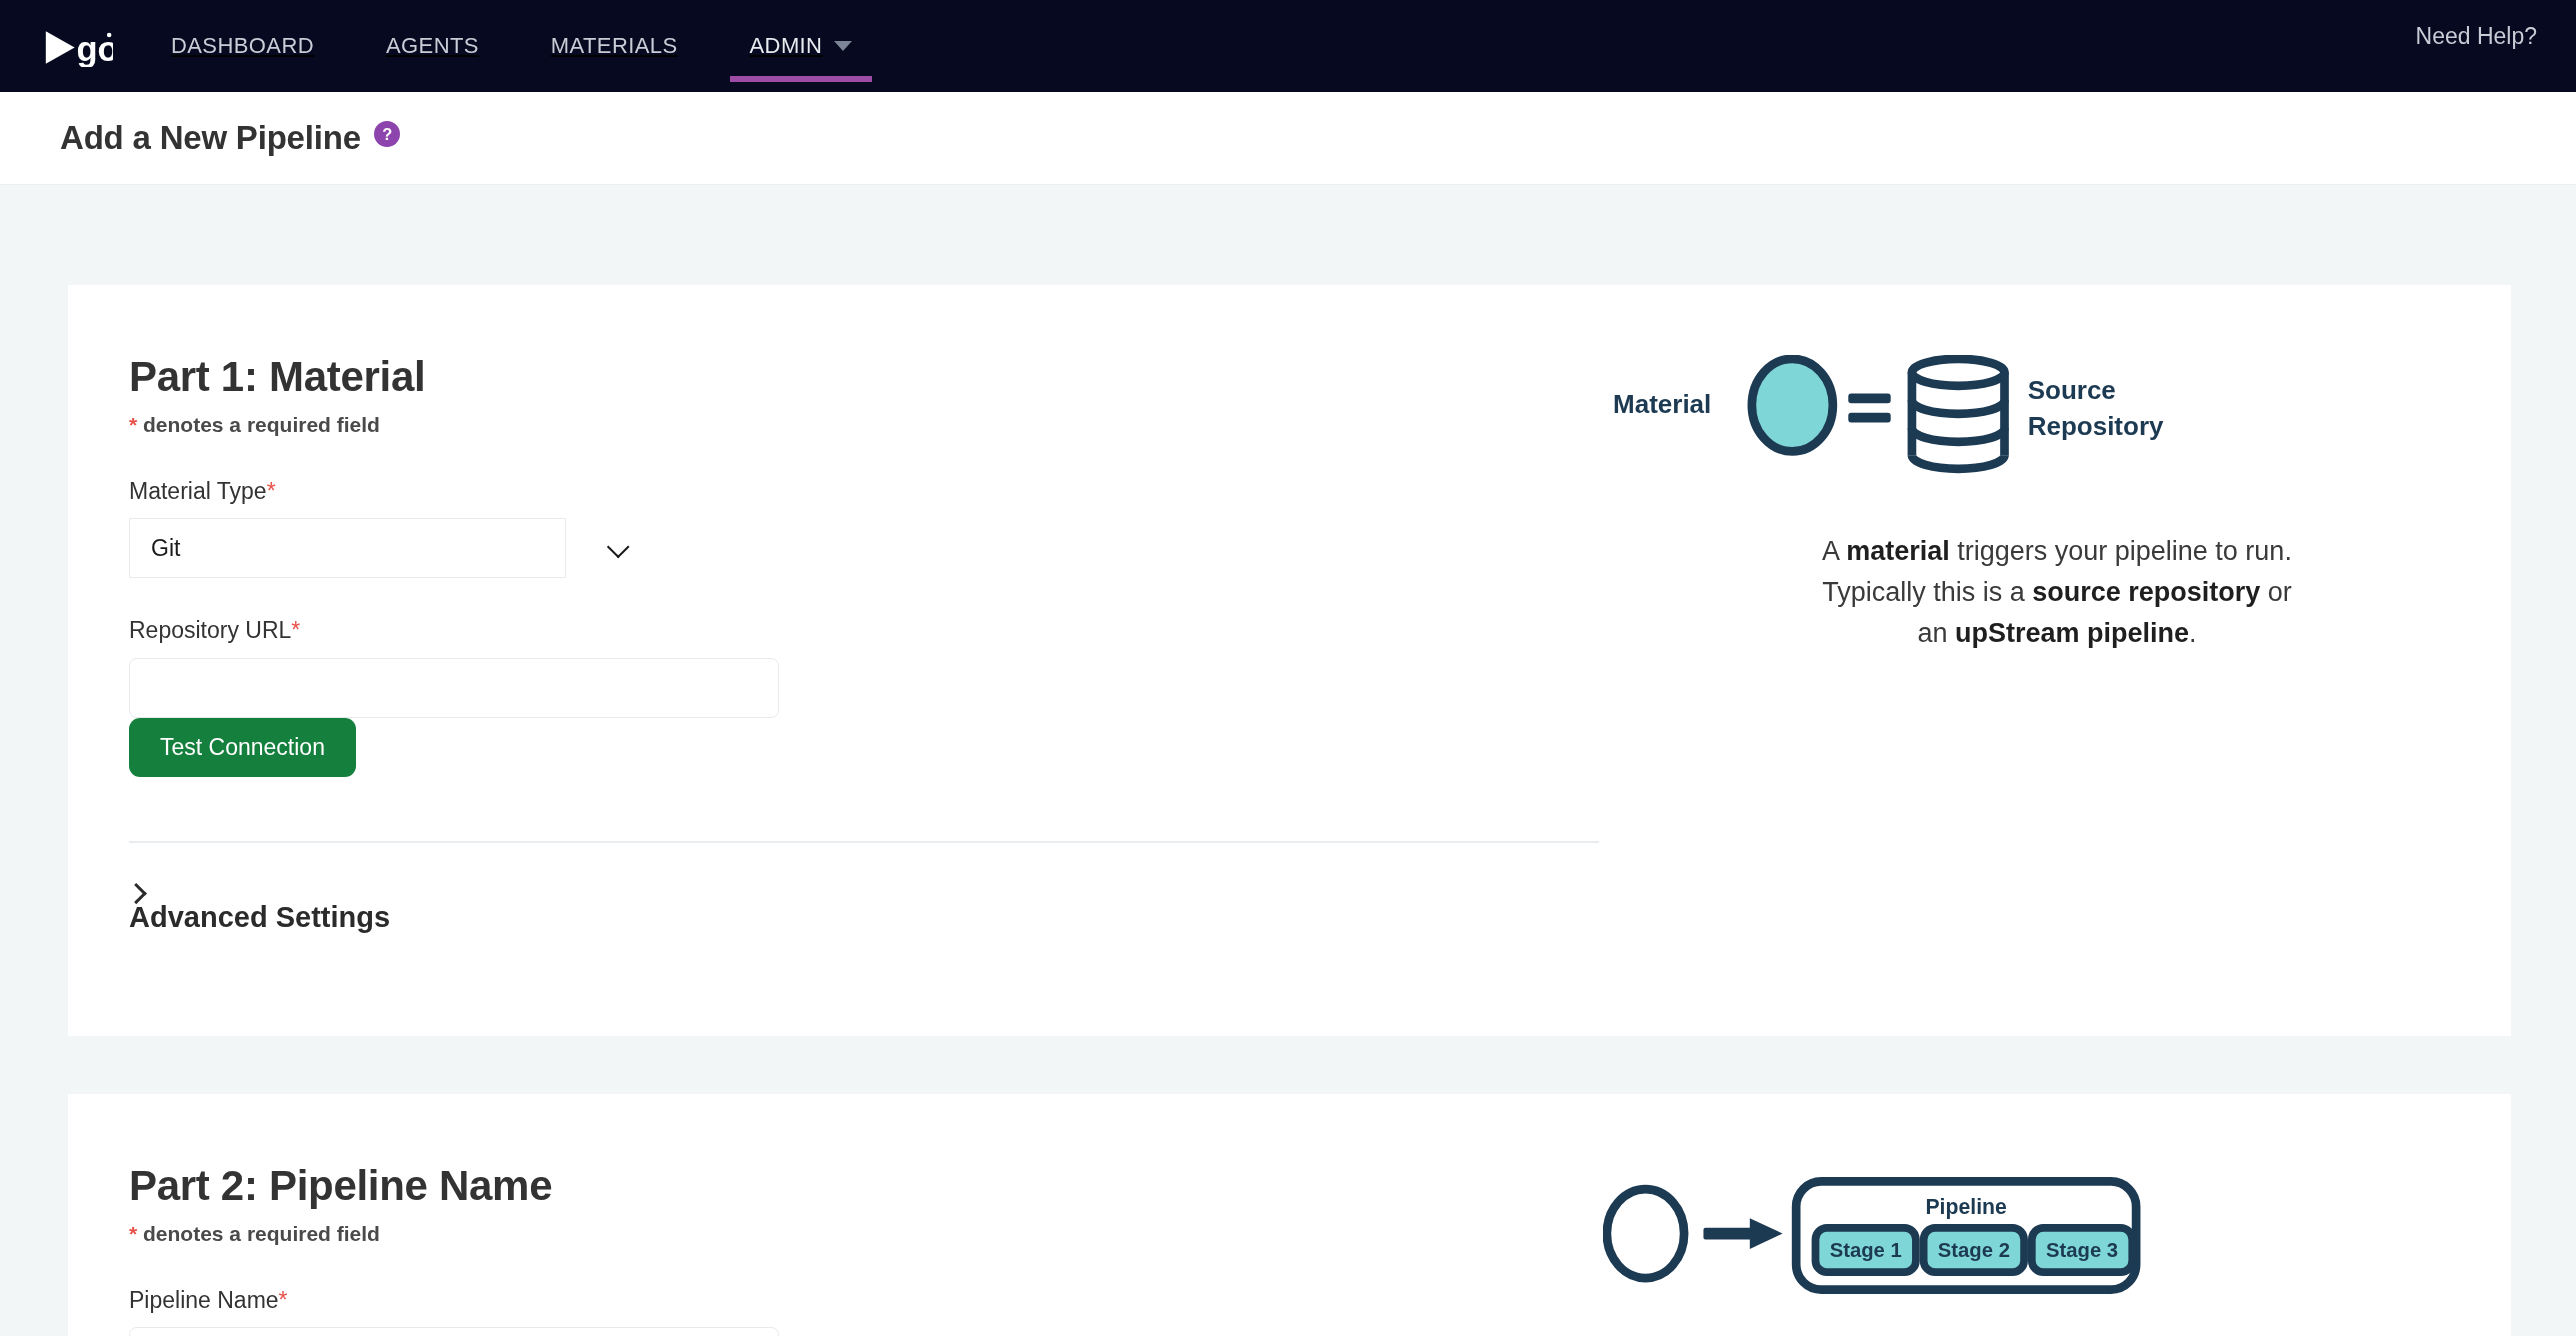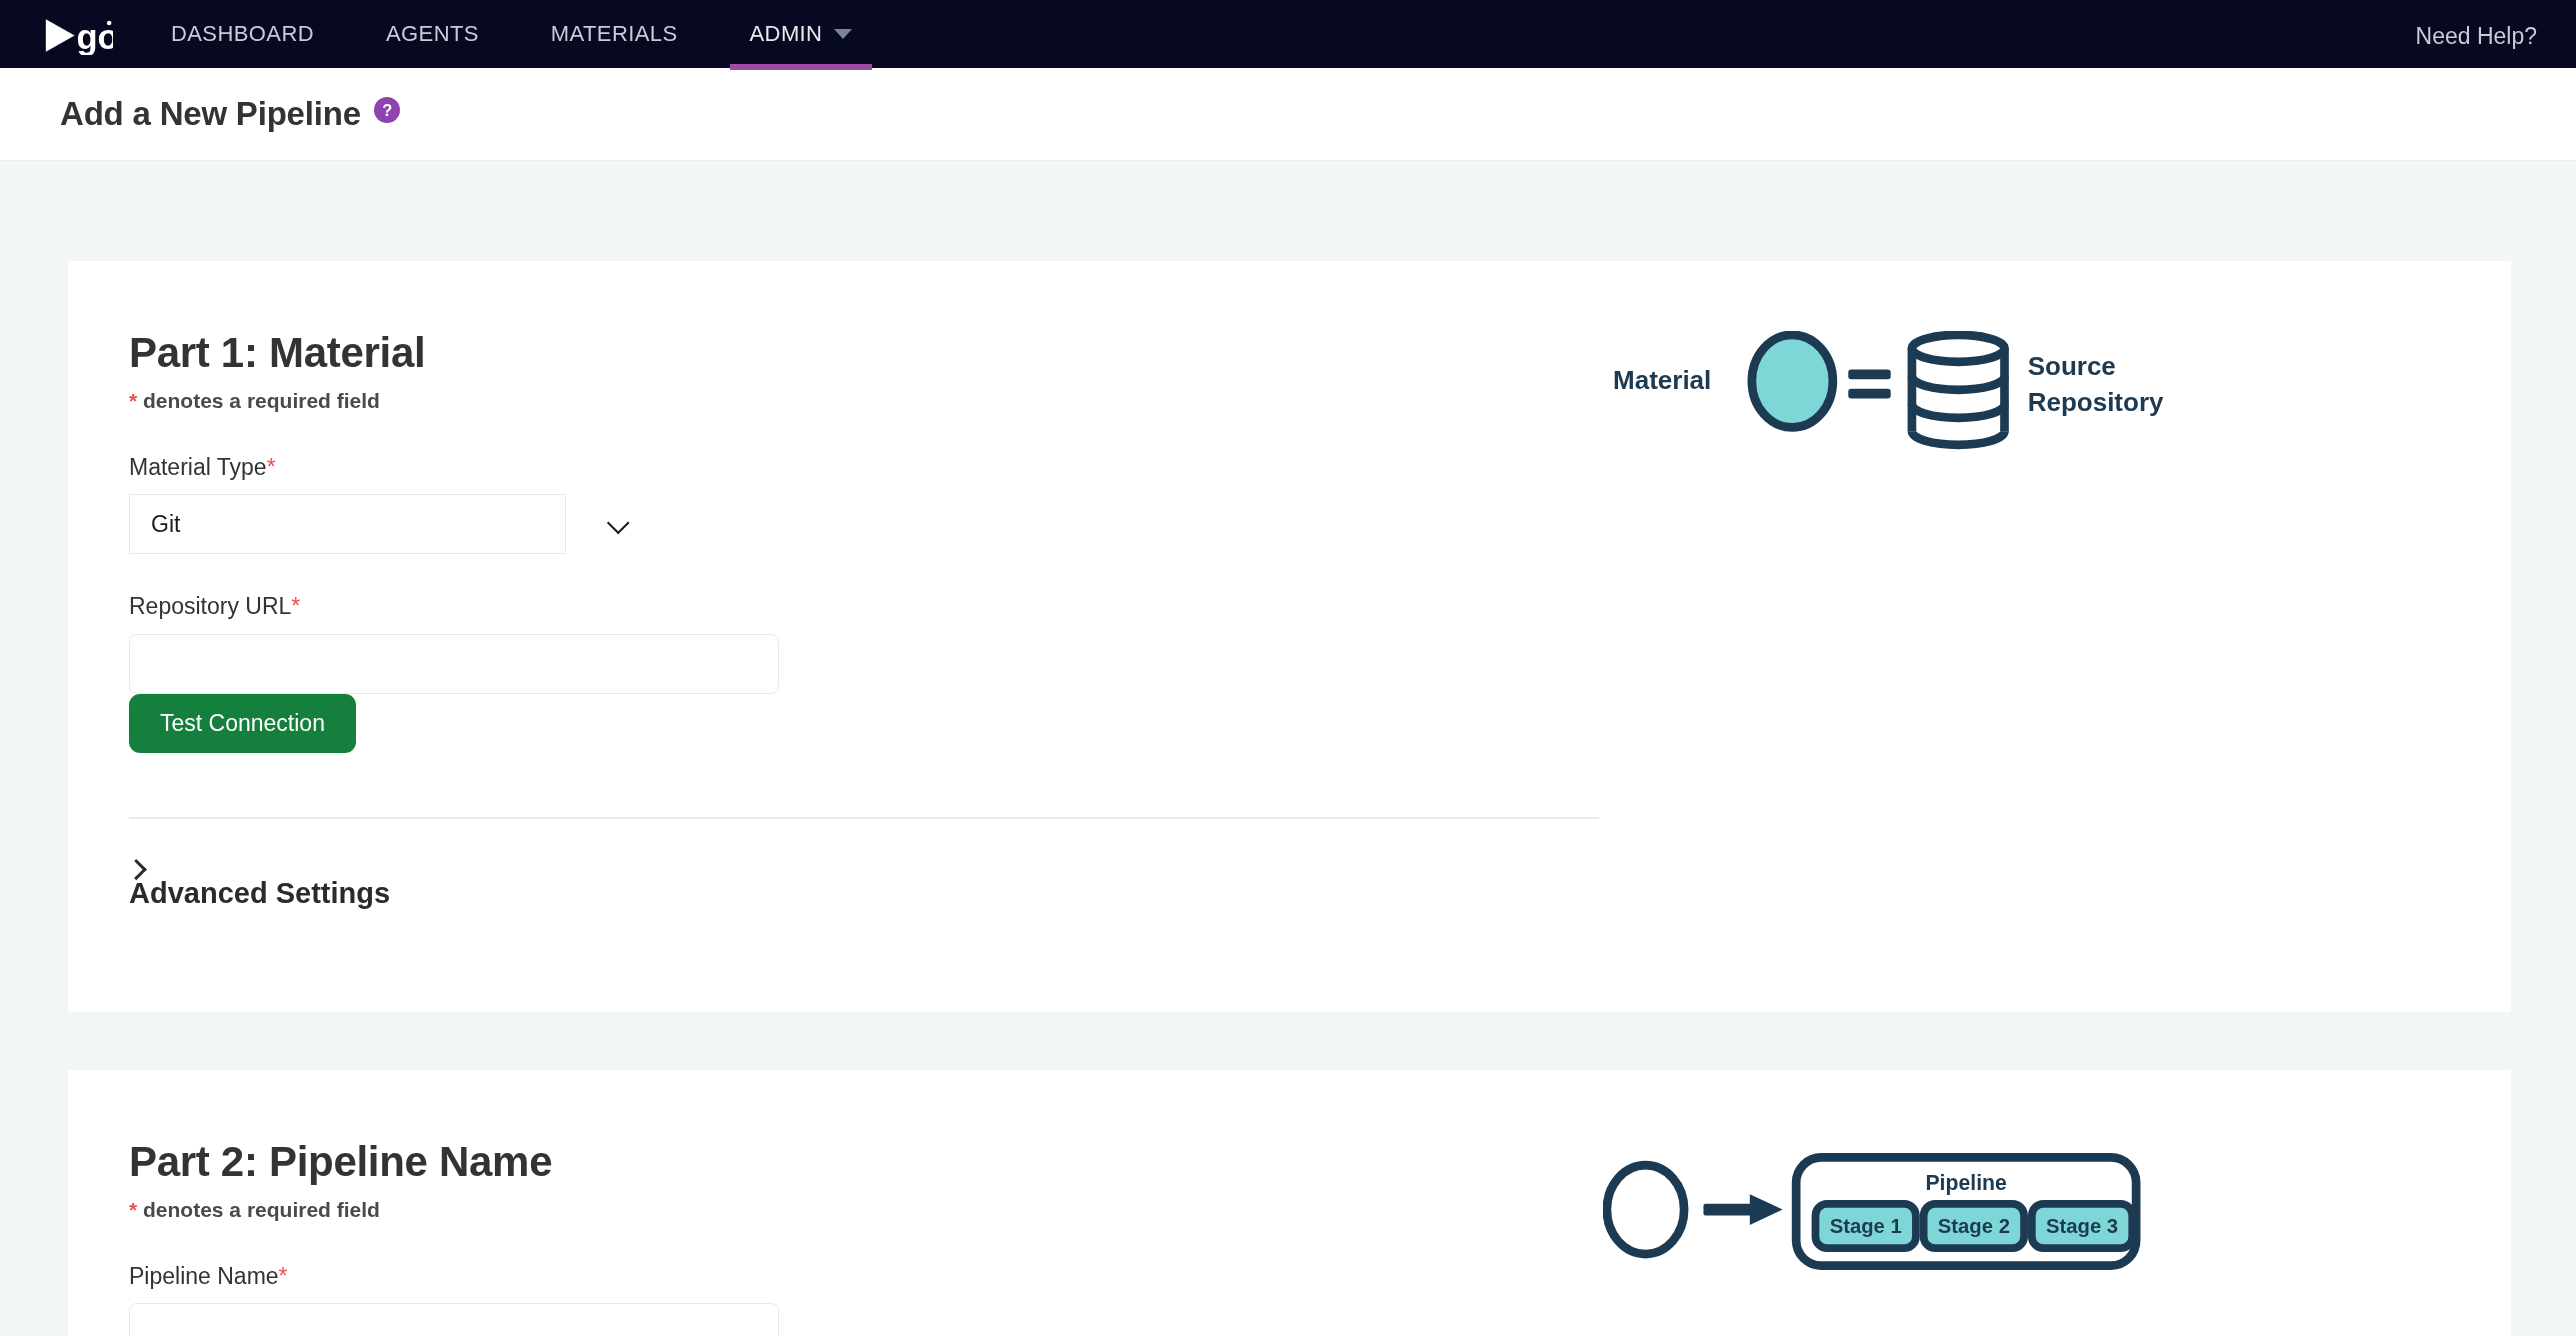--- a/index.html
+++ b/index.html
@@ -7,25 +7,26 @@
     width: 2576px;
     height: 1336px;
     overflow: hidden;
     background: #f2f6f7;
     font-family: "Liberation Sans", sans-serif;
     -webkit-font-smoothing: antialiased;
   }
 
   
   .navbar {
-    height: 68px;
+    height: 92px;
     background: #06091f;
     display: flex;
     align-items: center;
     position: relative;
+    text-decoration: underline;
   }
   .logo-wrap {
     width: 97px;
     display: flex;
     align-items: center;
     justify-content: center;
     margin-left: 29px;
     margin-right: 25px;
   }
   .nav-links { display: flex; align-items: stretch; height: 72px; gap: 32px; }
@@ -314,20 +315,25 @@
           <path d="M320 18 L320 104"></path>
           <path d="M416 18 L416 104"></path>
           <path d="M320 104 a48 14 0 0 0 96 0"></path>
           <path d="M320 47 a48 14 0 0 0 96 0"></path>
           <path d="M320 76 a48 14 0 0 0 96 0"></path>
         </g>
         <text x="440" y="46" font-family="Liberation Sans, sans-serif" font-size="27" font-weight="bold" fill="#1d3a53">Source</text>
         <text x="440" y="83" font-family="Liberation Sans, sans-serif" font-size="27" font-weight="bold" fill="#1d3a53">Repository</text>
       </svg>
 
+      <div class="illus-text">
+        <span>A </span><b>material</b><span> triggers your pipeline to run.</span><br>
+        <span>Typically this is a </span><b>source repository</b><span> or</span><br>
+        <span>an </span><b>upStream pipeline</b><span>.</span>
+      </div>
     </div>
   </div>
 
   <div class="card card-2">
 
     <div class="form-col">
       <div class="part-title">Part 2: Pipeline Name</div>
       <div class="required-note">
         <span class="req-star">*</span><span> denotes a required field</span>
       </div>

